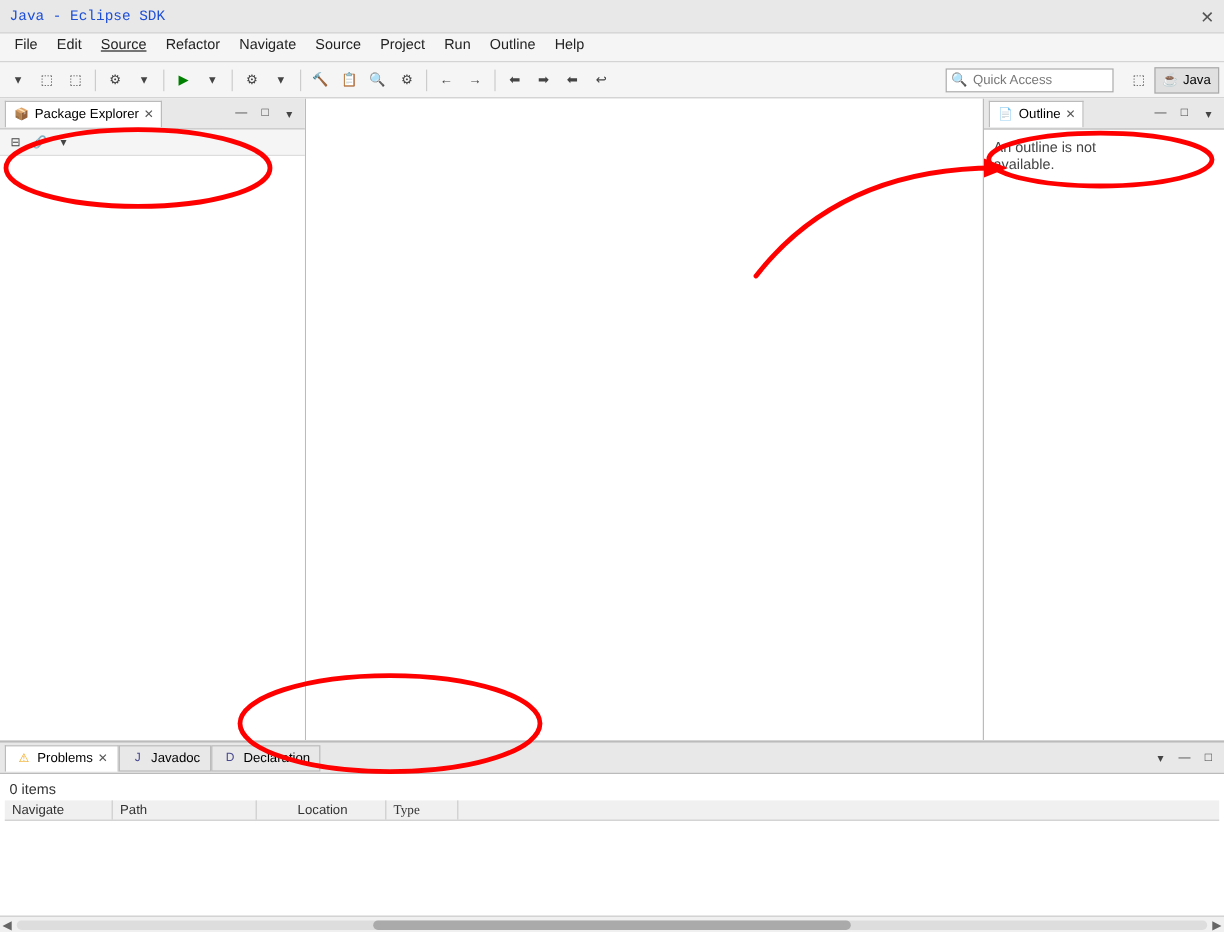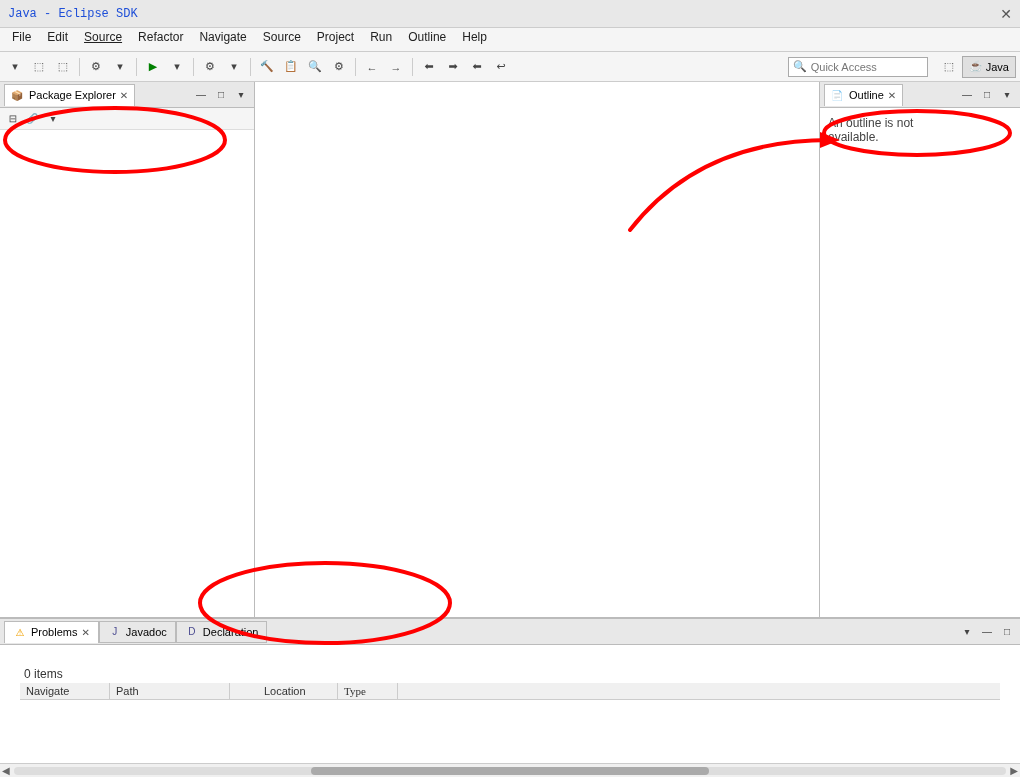--- a/index.html
+++ b/index.html
@@ -237,21 +237,21 @@
       border-bottom: 1px solid #bbb;
     }
     .bottom-tab-actions {
       margin-left: auto;
       display: flex;
       align-items: center;
       gap: 2px;
     }
     .bottom-content {
       flex: 1;
-      padding: 20px;
+      padding: 4px;
       overflow: auto;
     }
     .problems-info {
       font-size: 12px;
       color: #333;
       padding: 2px 4px;
     }
     .problems-table-header {
       display: flex;
       border-bottom: 1px solid #ccc;

